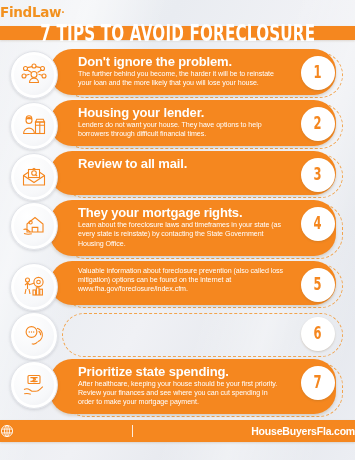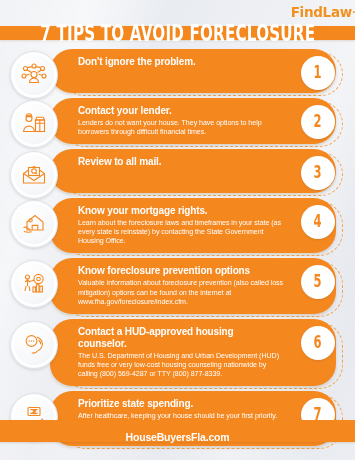--- a/index.html
+++ b/index.html
@@ -39,21 +39,21 @@
     z-index: 0;
   }
 
   
   .brand-wrap {
     position: relative;
     z-index: 2;
     height: 26px;
     display: flex;
     align-items: center;
-    justify-content: flex-end;
+    justify-content: flex-start;
   }
   .brand {
     font-family: "DejaVu Sans", sans-serif;
     font-weight: bold;
     font-size: 13.5px;
     letter-spacing: -0.3px;
     color: #f2911f;
     line-height: 1;
   }
   .brand .dot {
@@ -113,21 +113,21 @@
     background: #f5871f;
     border-radius: 22px 22px 22px 22px;
     min-height: 44px;
     padding: 6px 52px 7px 28px;
     box-sizing: border-box;
     box-shadow: 0 2px 3px rgba(130,95,45,0.20);
   }
   .tip-title {
     color: #ffffff;
     font-weight: bold;
-    font-size: 10px;
+    font-size: 13px;
     line-height: 12px;
     margin: 1px 0 2px 0;
     letter-spacing: -0.15px;
   }
   .tip-body {
     color: #ffffff;
     font-size: 7.1px;
     line-height: 9.1px;
     letter-spacing: -0.05px;
   }
@@ -178,24 +178,23 @@
   .footer-bar {
     position: absolute;
     left: 0;
     right: 0;
     bottom: 18px;
     z-index: 2;
     height: 22px;
     background: #f5871f;
     display: flex;
     align-items: center;
-    justify-content: flex-end;
+    justify-content: space-between;
     gap: 19px;
     box-shadow: 0 1px 2px rgba(120,90,40,0.18);
-    flex-direction: column;
   }
   .globe-icon { display: block; }
   .footer-sep {
     width: 1px;
     height: 12px;
     background: rgba(255,255,255,0.85);
   }
   .footer-text {
     color: #ffffff;
     font-weight: bold;
@@ -216,20 +215,21 @@
   <div class="title-bar">
     <div class="title-text">7 TIPS TO AVOID FORECLOSURE</div>
   </div>
 
   <div class="tips">
 
     <div class="tip">
       <div class="tip-ghost"></div>
       <div class="tip-bar">
         <div class="tip-title">Don't ignore the problem.</div>
+        <div class="tip-body">The further behind you become, the harder it will be to reinstate your loan and the more likely that you will lose your house.</div>
       </div>
       <div class="tip-icon">
         <svg width="26" height="26" viewBox="0 0 26 26" fill="none" stroke="#f5871f" stroke-width="1.1">
           <circle cx="13" cy="12.5" r="3"></circle>
           <path d="M8.5 20.5c0-2.6 2-4.4 4.5-4.4s4.5 1.8 4.5 4.4z"></path>
           <circle cx="4.5" cy="6.5" r="2"></circle>
             <circle cx="13" cy="4" r="2"></circle>
             <circle cx="21.5" cy="6.5" r="2"></circle>
           <circle cx="3" cy="14" r="2"></circle>
             <circle cx="23" cy="14" r="2"></circle>
@@ -237,21 +237,21 @@
         </svg>
       </div>
       <div class="tip-num">
           <span>1</span>
         </div>
     </div>
 
     <div class="tip">
       <div class="tip-ghost"></div>
       <div class="tip-bar">
-        <div class="tip-title">Contact your lender.</div>
+        <div class="tip-title">Housing your lender.</div>
         <div class="tip-body">Lenders do not want your house. They have options to help borrowers through difficult financial times.</div>
       </div>
       <div class="tip-icon">
         <svg width="26" height="26" viewBox="0 0 26 26" fill="none" stroke="#f5871f" stroke-width="1.1">
           <circle cx="8" cy="7.5" r="3"></circle>
           <path d="M5.2 5.6c0-1.8 1.3-2.8 2.8-2.8s2.8 1 2.8 2.8z"></path>
           <path d="M2.6 20.5c0-3.2 2.4-5.4 5.4-5.4s5.4 2.2 5.4 5.4z"></path>
           <rect x="14.5" y="9" width="9" height="11.5"></rect>
           <path d="M14.5 12.2h9M18.8 9v11.5"></path>
           <path d="M15.8 6.2h6.4l1.3 2.8h-9z"></path>
@@ -277,41 +277,40 @@
         </svg>
       </div>
       <div class="tip-num">
           <span>3</span>
         </div>
     </div>
 
     <div class="tip">
       <div class="tip-ghost"></div>
       <div class="tip-bar">
-        <div class="tip-title">Know your mortgage rights.</div>
+        <div class="tip-title">They your mortgage rights.</div>
         <div class="tip-body">Learn about the foreclosure laws and timeframes in your state (as every state is reinstate) by contacting the State Government Housing Office.</div>
       </div>
       <div class="tip-icon">
         <svg width="26" height="26" viewBox="0 0 26 26" fill="none" stroke="#f5871f" stroke-width="1.1">
           <path d="M6 11 14 4.5 22 11v8h-16z"></path>
           <path d="M11.2 19v-4.6h5.6V19"></path>
           <circle cx="9.6" cy="9.4" r="1.6"></circle>
           <path d="M2.5 16.5c1.6-.6 3-.4 4.2.5l2.6 2"></path>
           <path d="M3 20.5c2.4.8 5.2.9 7.8.3"></path>
         </svg>
       </div>
       <div class="tip-num">
           <span>4</span>
         </div>
     </div>
 
     <div class="tip">
       <div class="tip-ghost"></div>
       <div class="tip-bar">
-        <div class="tip-title">Know foreclosure prevention options</div>
         <div class="tip-body">Valuable information about foreclosure prevention (also called loss mitigation) options can be found on the internet at www.fha.gov/foreclosure/index.cfm.</div>
       </div>
       <div class="tip-icon">
         <svg width="26" height="26" viewBox="0 0 26 26" fill="none" stroke="#f5871f" stroke-width="1.1">
           <circle cx="6.5" cy="6" r="2"></circle>
           <path d="M6.5 8v7M4 11l2.5-2 2.5 2M5 15l-1 5M8 15l1 5"></path>
           <circle cx="17.5" cy="8" r="4.6"></circle>
           <circle cx="17.5" cy="8" r="1.8"></circle>
           <path d="M9 10.5l4.5-1.6"></path>
           <rect x="12" y="16" width="2.6" height="5"></rect>
@@ -319,24 +318,20 @@
           <rect x="18.8" y="15.2" width="2.6" height="5.8"></rect>
         </svg>
       </div>
       <div class="tip-num">
           <span>5</span>
         </div>
     </div>
 
     <div class="tip">
       <div class="tip-ghost"></div>
-      <div class="tip-bar">
-        <div class="tip-title">Contact a HUD-approved housing counselor.</div>
-        <div class="tip-body">The U.S. Department of Housing and Urban Development (HUD) funds free or very low-cost housing counseling nationwide by calling (800) 569-4287 or TTY (800) 877-8339.</div>
-      </div>
       <div class="tip-icon">
         <svg width="26" height="26" viewBox="0 0 26 26" fill="none" stroke="#f5871f" stroke-width="1.1">
           <circle cx="10.5" cy="9" r="5.4"></circle>
           <circle cx="8.3" cy="9" r="0.7" fill="#f5871f" stroke="none"></circle>
           <circle cx="10.5" cy="9" r="0.7" fill="#f5871f" stroke="none"></circle>
           <circle cx="12.7" cy="9" r="0.7" fill="#f5871f" stroke="none"></circle>
           <path d="M16 5.2c2.6.6 4.6 2.6 5.2 5.2.8 3.6-1.2 7-4.6 8.4"></path>
           <path d="M16.4 19.2c-1.4 1.6-3.6 2.2-5.6 1.6"></path>
           <path d="M17.6 8.2c1.4.8 2.2 2.4 2 4"></path>
         </svg>

